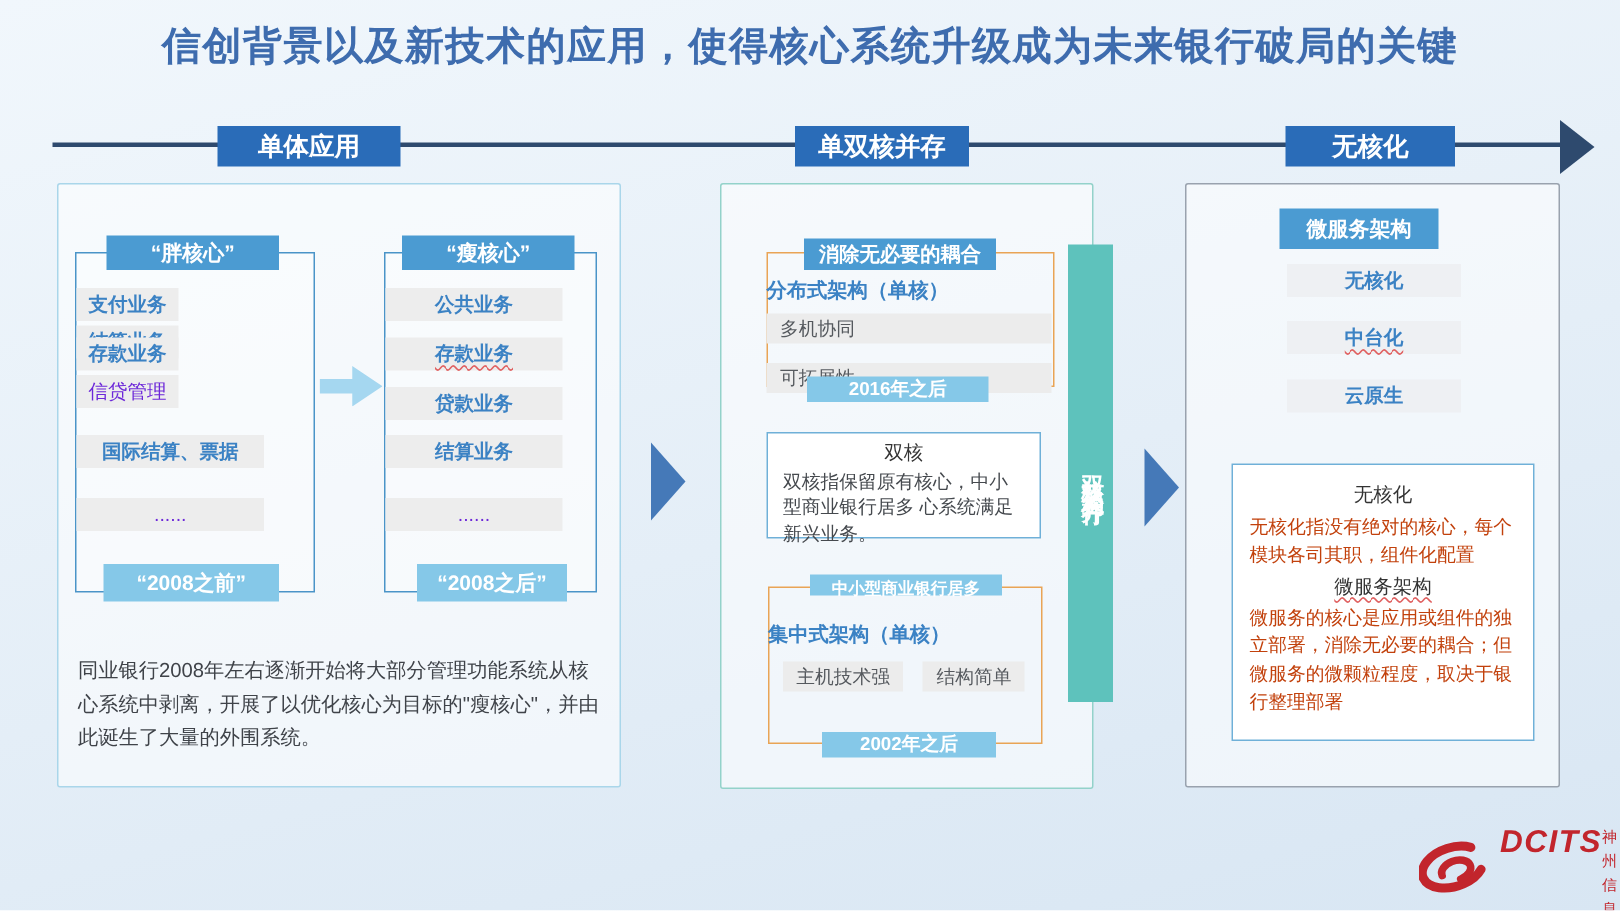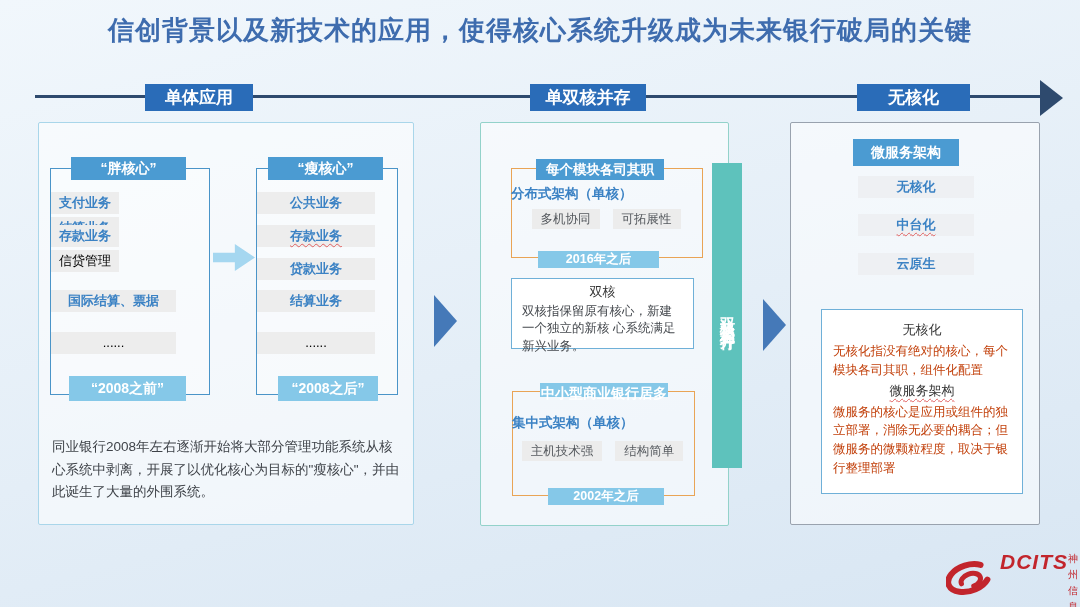--- a/index.html
+++ b/index.html
@@ -8,21 +8,21 @@
          background:linear-gradient(165deg,#f1f7fc 0%,#e4eef7 55%,#d8e6f3 100%);}
   
   .title{position:absolute;top:13px;left:0;width:100%;text-align:center;
          font-size:26px;font-weight:bold;color:#3e6cae;letter-spacing:1px;}
   
   .tl-line{position:absolute;left:35px;top:95px;width:1008px;height:3px;background:#2e4a6e;}
   .tl-head{position:absolute;left:1040px;top:80px;width:0;height:0;
            border-left:23px solid #2e4a6e;border-top:18px solid transparent;border-bottom:18px solid transparent;}
   .stage{position:absolute;top:84px;height:27px;background:#2a6cb8;color:#fff;
          font-weight:bold;font-size:17px;line-height:27px;text-align:center;}
-  .stage.s0{left:145px;width:108px;}
+  .stage.s0{left:145px;width:122px;}
   .stage.s1{left:530px;width:116px;}
   .stage.s2{left:857px;width:113px;}
   
   .panel{position:absolute;top:122px;background:rgba(255,255,255,0.55);border-radius:2px;}
   .panel.left{left:38px;width:374px;height:401px;border:1px solid #a9d6ea;}
   .panel.mid{left:480px;width:247px;height:402px;border:1px solid #93d2ca;}
   .panel.right{left:790px;width:248px;height:401px;border:1px solid #99a2ae;}
   
   .tab{position:absolute;color:#fff;text-align:center;font-weight:bold;z-index:3;}
   .tab.dark{background:#4b9bd2;}
@@ -32,44 +32,44 @@
   .corebox.fat{left:11px;width:158px;}
   .corebox.thin{left:217px;width:140px;}
   .hdr{height:23px;line-height:23px;font-size:14px;top:34px;}
   .hdr.fat{left:32px;width:115px;}
   .hdr.thin{left:229px;width:115px;}
   .ftr{height:25px;line-height:25px;font-size:14px;top:253px;}
   .ftr.fat{left:30px;width:117px;}
   .ftr.thin{left:239px;width:100px;}
   .chiprow{position:absolute;left:0;width:100%;display:flex;justify-content:center;gap:3px;flex-direction:column;}
   .r1{top:23px}.r2{top:56px}.r3{top:89px}.r4{top:121px}.r5{top:163px}
-  .chip{background:#ededed;height:22px;line-height:22px;font-size:13px;text-align:center;color:#000000;}
+  .chip{background:#ededed;height:22px;line-height:22px;font-size:13px;text-align:center;color:#6d28d9;}
   .chip.w1{width:68px;}
   .chip.w2{width:125px;}
   .chip.w3{width:118px;}
   .chip.blue{color:#3b82c4;font-weight:bold;}
   .flow-arrow{position:absolute;left:174px;top:121px;width:42px;height:27px;background:#a5d7f0;
               clip-path:polygon(0 32%,52% 32%,52% 0,100% 50%,52% 100%,52% 68%,0 68%);}
   .desc{position:absolute;left:13px;top:313px;width:348px;font-size:13.5px;color:#3f4349;line-height:1.68;}
   
   .obox{position:absolute;border:1px solid #e9a455;}
   .obox.o1{left:30px;top:45px;width:190px;height:88px;}
   .obox.o2{left:31px;top:268px;width:181px;height:103px;}
   .mh1{left:55px;top:36px;width:128px;height:21px;line-height:21px;font-size:13.5px;}
-  .mh2{left:59px;top:260px;width:128px;height:14px;line-height:21px;font-size:14px;}
+  .mh2{left:59px;top:260px;width:128px;height:14px;line-height:21px;font-size:11px;}
   .arch{position:absolute;color:#3b82c4;font-weight:bold;font-size:13.5px;}
   .arch.a1{left:30px;top:62px;width:190px;}
   .arch.a2{left:31px;top:291px;width:181px;}
   .tagrow{position:absolute;display:flex;justify-content:center;gap:13px;}
-  .tagrow.t1{left:30px;top:86px;width:190px;}
+  .tagrow.t1{left:30px;top:86px;width:190px;flex-direction:column;}
   .tagrow.t2{left:31px;top:318px;width:181px;}
   .tag{background:#ececec;height:20px;line-height:20px;font-size:12.5px;color:#55595e;padding:0 9px;}
   .mf1{left:57px;top:128px;width:121px;height:17px;line-height:17px;font-size:12.5px;}
   .mf2{left:67px;top:365px;width:116px;height:17px;line-height:17px;font-size:12.5px;}
-  .dualbox{position:absolute;left:30px;top:155px;width:183px;height:71px;background:#fff;
+  .dualbox{position:absolute;left:30px;top:165px;width:183px;height:71px;background:#fff;
            border:1px solid #6fb0d8;box-sizing:border-box;padding:4px 10px 11px 10px;}
   .dualbox .bt{font-size:13px;color:#333;text-align:center;margin-bottom:2px;}
   .dualbox .bb{font-size:12.5px;color:#45494e;line-height:1.38;}
   .ribbon{position:absolute;left:712px;top:163px;width:30px;height:305px;background:#5ec2bc;
           display:flex;align-items:center;justify-content:center;z-index:4;}
   .ribbon span{writing-mode:vertical-rl;color:#fff;font-weight:bold;font-size:15px;letter-spacing:3px;}
   
   .rh{left:62px;top:16px;width:106px;height:27px;line-height:27px;font-size:14px;}
   .rchip{position:absolute;left:67px;width:116px;height:22px;line-height:22px;background:#eef0f3;
          text-align:center;font-size:13px;color:#3b82c4;font-weight:bold;}
@@ -149,31 +149,31 @@
     <div class="tab light ftr fat">“2008之前”</div>
     <div class="tab light ftr thin">“2008之后”</div>
 
     <div class="desc">同业银行2008年左右逐渐开始将大部分管理功能系统从核心系统中剥离，开展了以优化核心为目标的"瘦核心"，并由此诞生了大量的外围系统。</div>
   </div>
 
   <div class="big-arrow ba1"></div>
 
   <div class="panel mid">
     <div class="obox o1"></div>
-    <div class="tab dark mh1">每个模块各司其职</div>
+    <div class="tab dark mh1">消除无必要的耦合</div>
     <div class="arch a1">分布式架构（单核）</div>
     <div class="tagrow t1">
       <span class="tag">多机协同</span>
       <span class="tag">可拓展性</span>
     </div>
     <div class="tab light mf1">2016年之后</div>
 
     <div class="dualbox">
       <div class="bt">双核</div>
-      <div class="bb">双核指保留原有核心，新建一个独立的新核 心系统满足新兴业务。</div>
+      <div class="bb">双核指保留原有核心，中小型商业银行居多 心系统满足新兴业务。</div>
     </div>
 
     <div class="obox o2"></div>
     <div class="tab light mh2">中小型商业银行居多</div>
     <div class="arch a2">集中式架构（单核）</div>
     <div class="tagrow t2">
       <span class="tag">主机技术强</span>
       <span class="tag">结构简单</span>
     </div>
     <div class="tab light mf2">2002年之后</div>

